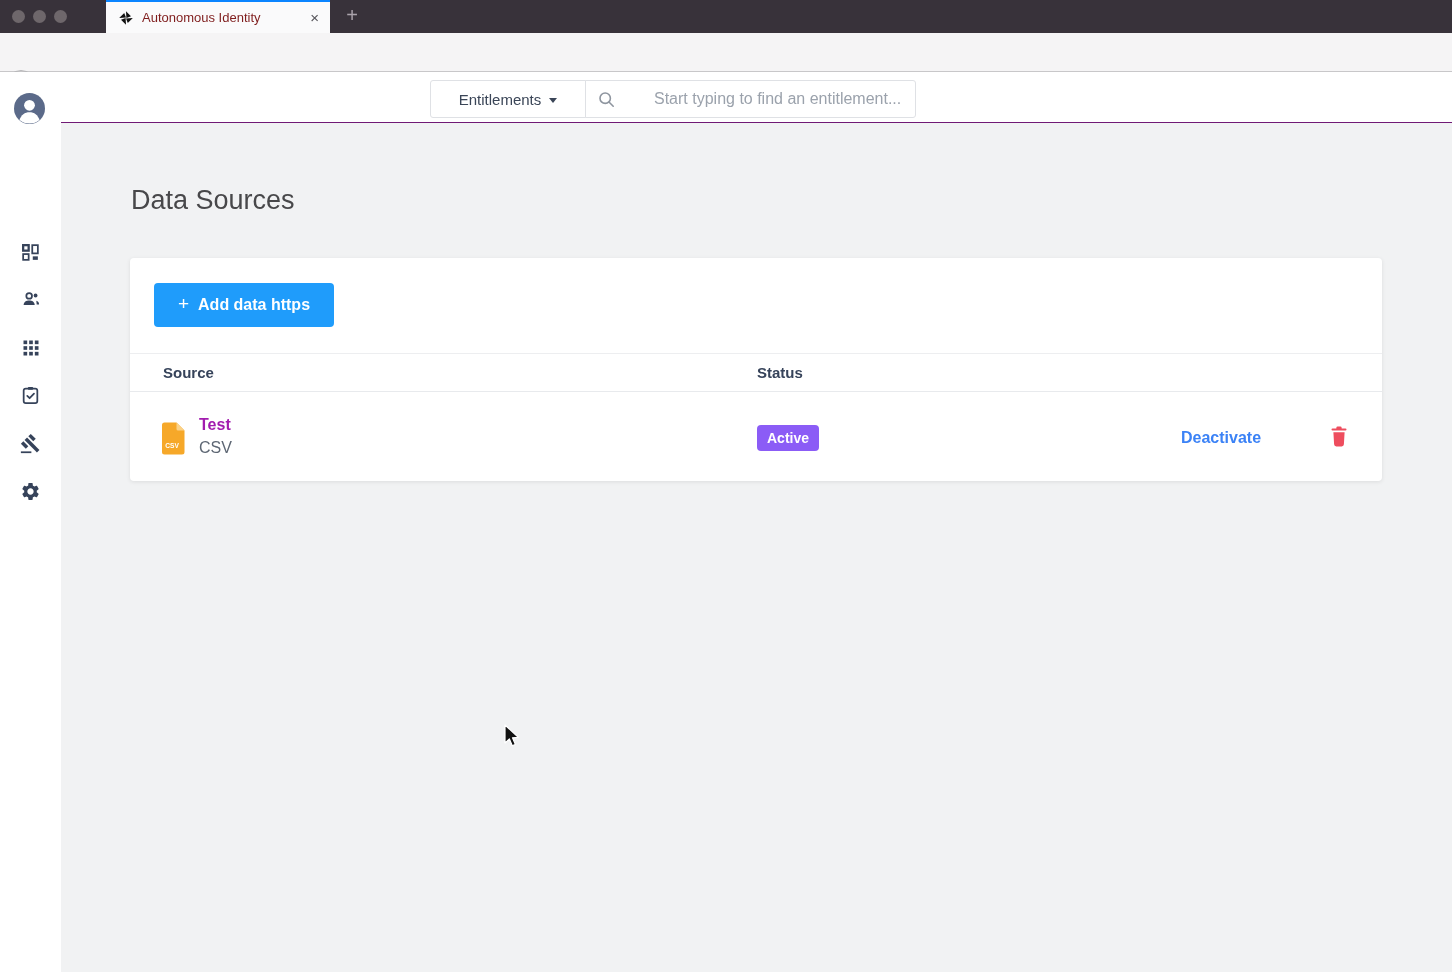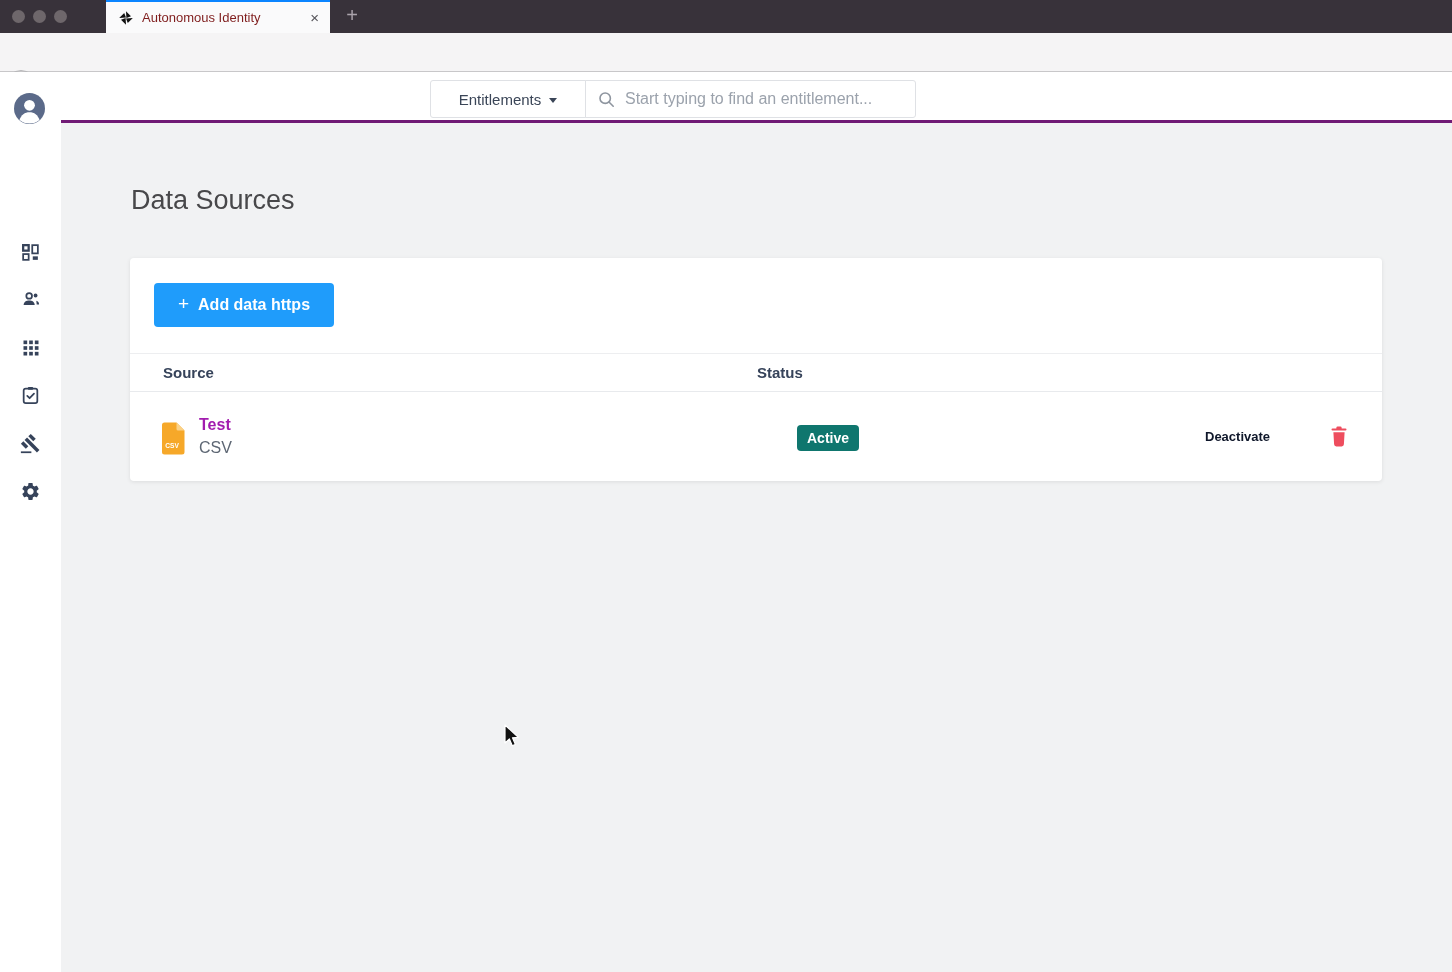--- a/index.html
+++ b/index.html
@@ -33,28 +33,28 @@
   .dots-icon { color:#5d5d61; font-size:15px; font-weight:bold; letter-spacing:1px; margin-right:12px; }
   .tb-right { position:absolute; top:40px; display:flex; align-items:center; }
   .tb-sep { width:1px; height:20px; background:#cfcfd1; margin:0 9px; }
 
   
   .app-sidebar { position:absolute; left:0; top:72px; width:61px; height:900px; background:#fff; z-index:3; }
   .avatar { position:absolute; left:14px; top:21px; width:31px; height:31px; border-radius:50%;
             background:#5b6a89; overflow:hidden; }
   .side-ic { position:absolute; left:0; width:61px; height:40px; display:flex; align-items:center; justify-content:center; }
   .app-header { position:absolute; left:61px; top:72px; width:1391px; height:51px; background:#fff;
-                border-bottom:3px solid #701a75; z-index:2; }
+                border-bottom:1px solid #701a75; z-index:2; }
   .scope-dd { position:absolute; left:369px; top:8px; width:156px; height:38px; background:#fff;
               border:1px solid #dfe1e5; border-radius:3px 0 0 3px; display:flex; align-items:center;
               justify-content:center; gap:8px; font-size:15px; color:#3a4557; }
   .caret { width:0; height:0; border-left:4.5px solid transparent; border-right:4.5px solid transparent;
            border-top:5px solid #3a4557; margin-top:2px; }
   .searchbox { position:absolute; left:524px; top:8px; width:331px; height:38px; background:#fff;
-               border:1px solid #dfe1e5; border-radius:0 3px 3px 0; display:flex; align-items:center; padding:0 12px; }
+               border:1px solid #dfe1e5; border-radius:0 3px 3px 0; display:flex; align-items:center; padding:0 12px;gap:29px; }
   .searchbox input { border:none; outline:none; flex:1; font-size:16px; margin-left:10px;
                      font-family:"Liberation Sans", sans-serif; color:#3a4557; background:transparent; }
   .searchbox input::placeholder { color:#9ba2ac; opacity:1; }
 
   
   .content { position:absolute; left:61px; top:123px; width:1391px; height:769px; background:#f1f2f3; }
   .page-title { position:absolute; left:70px; top:62px; font-size:27px; font-weight:400; color:#48484a; }
   .card { position:absolute; left:69px; top:135px; width:1252px; height:223px; background:#fff;
           border-radius:4px; box-shadow:0 1px 4px rgba(0,0,0,.09); }
   .add-btn { position:absolute; left:24px; top:25px; width:180px; height:44px; background:#1f9cfb;
@@ -63,23 +63,23 @@
              justify-content:center; gap:9px; cursor:pointer; }
   .add-btn .plus { font-size:19px; font-weight:400; margin-top:-2px; }
   .thead { position:absolute; left:0; top:95px; width:1252px; height:39px;
            border-top:1px solid #edeef0; border-bottom:1px solid #e8eaed; }
   .th { position:absolute; top:10px; font-size:15px; font-weight:700; color:#36435a; }
   .th-source { left:33px; } .th-status { left:627px; }
   .trow { position:absolute; left:0; top:134px; width:1252px; height:89px; }
   .csv-file { position:absolute; left:30px; top:30px; }
   .row-name { position:absolute; left:69px; top:24px; font-size:16px; font-weight:700; color:#a21caf; }
   .row-type { position:absolute; left:69px; top:47px; font-size:16px; color:#5d6673; }
-  .badge { position:absolute; left:627px; top:33px; background:#0f766e; color:#fff; font-size:14px;
-           font-weight:600; padding:5px 10px; border-radius:4px;margin-left:40px; }
-  .deactivate { position:absolute; left:1075px; top:37px; color:#0f172a; font-size:13px; font-weight:600; cursor:pointer; }
+  .badge { position:absolute; left:627px; top:33px; background:#8b5cf6; color:#fff; font-size:14px;
+           font-weight:600; padding:5px 10px; border-radius:4px; }
+  .deactivate { position:absolute; left:1051px; top:37px; color:#3b82f6; font-size:16px; font-weight:600; cursor:pointer; }
   .trash-btn { position:absolute; left:1200px; top:34px; width:22px; height:22px; cursor:pointer; }
 
   .cursor { position:absolute; left:503px; top:724px; z-index:9; pointer-events:none; }
 </style>
 </head>
 <body>
 
 <div class="window">
 
   <div class="tabbar">

